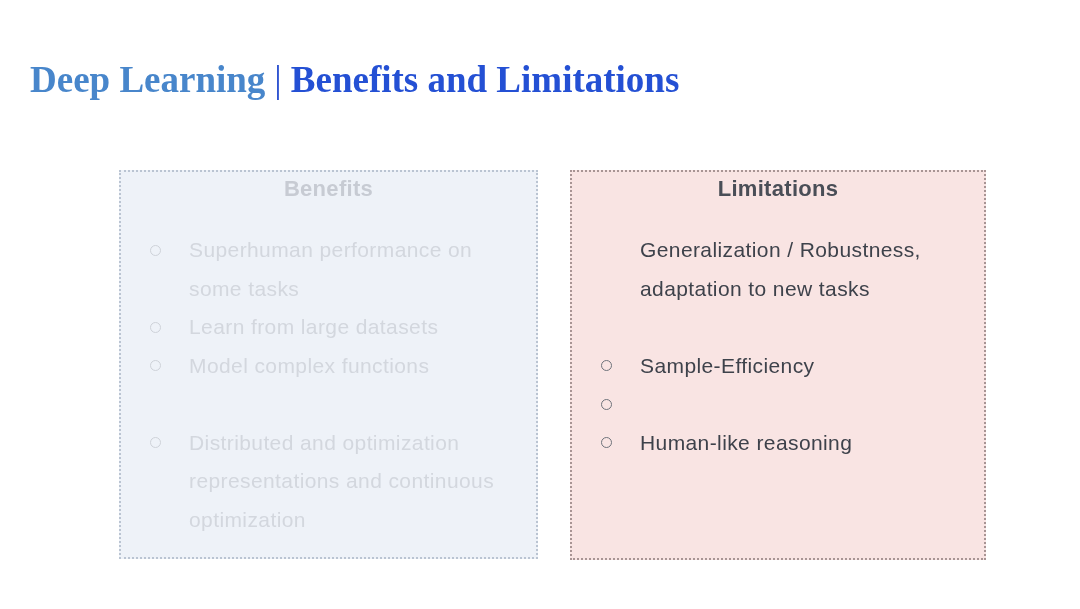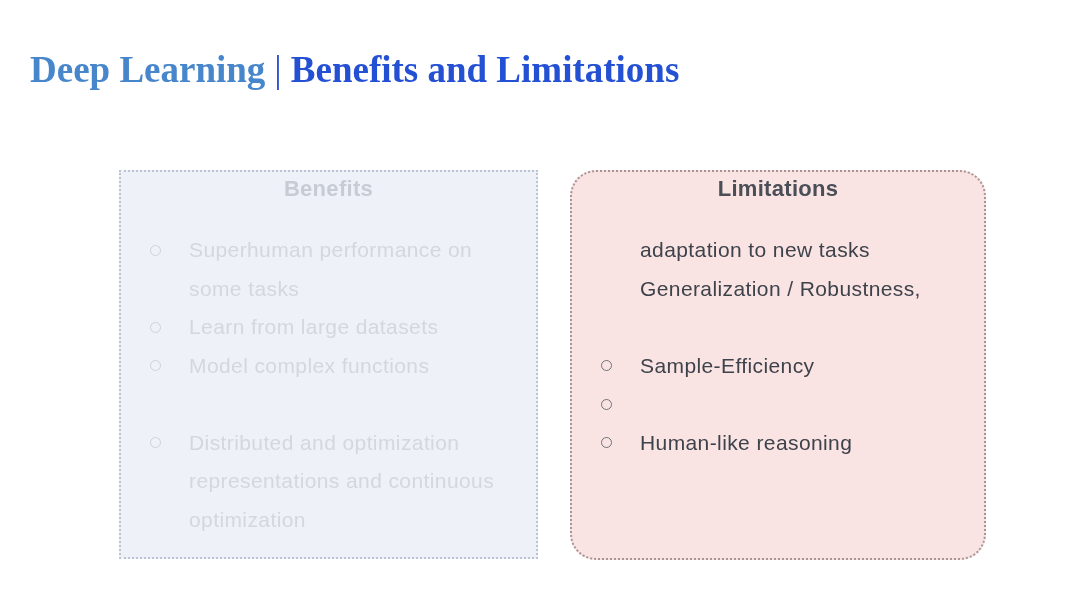--- a/index.html
+++ b/index.html
@@ -15,21 +15,21 @@
     position: relative;
     width: 1080px;
     height: 609px;
     background: #ffffff;
   }
 
   
   .title {
     position: absolute;
     left: 30px;
-    top: 50px;
+    top: 60px;
     font-family: "Liberation Serif", serif;
     font-weight: bold;
     font-size: 37px;
     line-height: 40px;
     white-space: nowrap;
   }
   .title .part1 { color: var(--title-part1-color, #4886cb); }
   .title .divider {
     color: var(--title-separator-color, #2b50d0);
     margin: 0 9px;
@@ -50,21 +50,20 @@
     height: 389px;
     background: var(--benefits-bg, #eef2f8);
     border-color: var(--benefits-border, #bac4d2);
   }
   .card.limitations {
     left: 570px;
     width: 416px;
     height: 390px;
     background: var(--limitations-bg, #f9e4e3);
     border-color: var(--limitations-border, #a89494);
-    border-radius: 26px;
   }
   .card-heading {
     margin-top: 3px;
     text-align: center;
     font-size: 22px;
     font-weight: bold;
     letter-spacing: 0.3px;
     line-height: 28px;
   }
   .benefits .card-heading { color: var(--benefits-heading-color, #c7cbd3); }
@@ -143,25 +142,25 @@
         <span class="txt">optimization</span>
       </div>
     </div>
   </div>
 
   <div class="card limitations">
     <div class="card-heading">Limitations</div>
     <div class="rows">
       <div class="row no-dot">
         <span class="dot"></span>
-        <span class="txt">adaptation to new tasks</span>
+        <span class="txt">Generalization / Robustness,</span>
       </div>
       <div class="row no-dot">
         <span class="dot"></span>
-        <span class="txt">Generalization / Robustness,</span>
+        <span class="txt">adaptation to new tasks</span>
       </div>
       <div class="row no-dot">
         <span class="dot"></span>
         <span class="txt"></span>
       </div>
       <div class="row">
         <span class="dot"></span>
         <span class="txt">Sample-Efficiency</span>
       </div>
       <div class="row">

